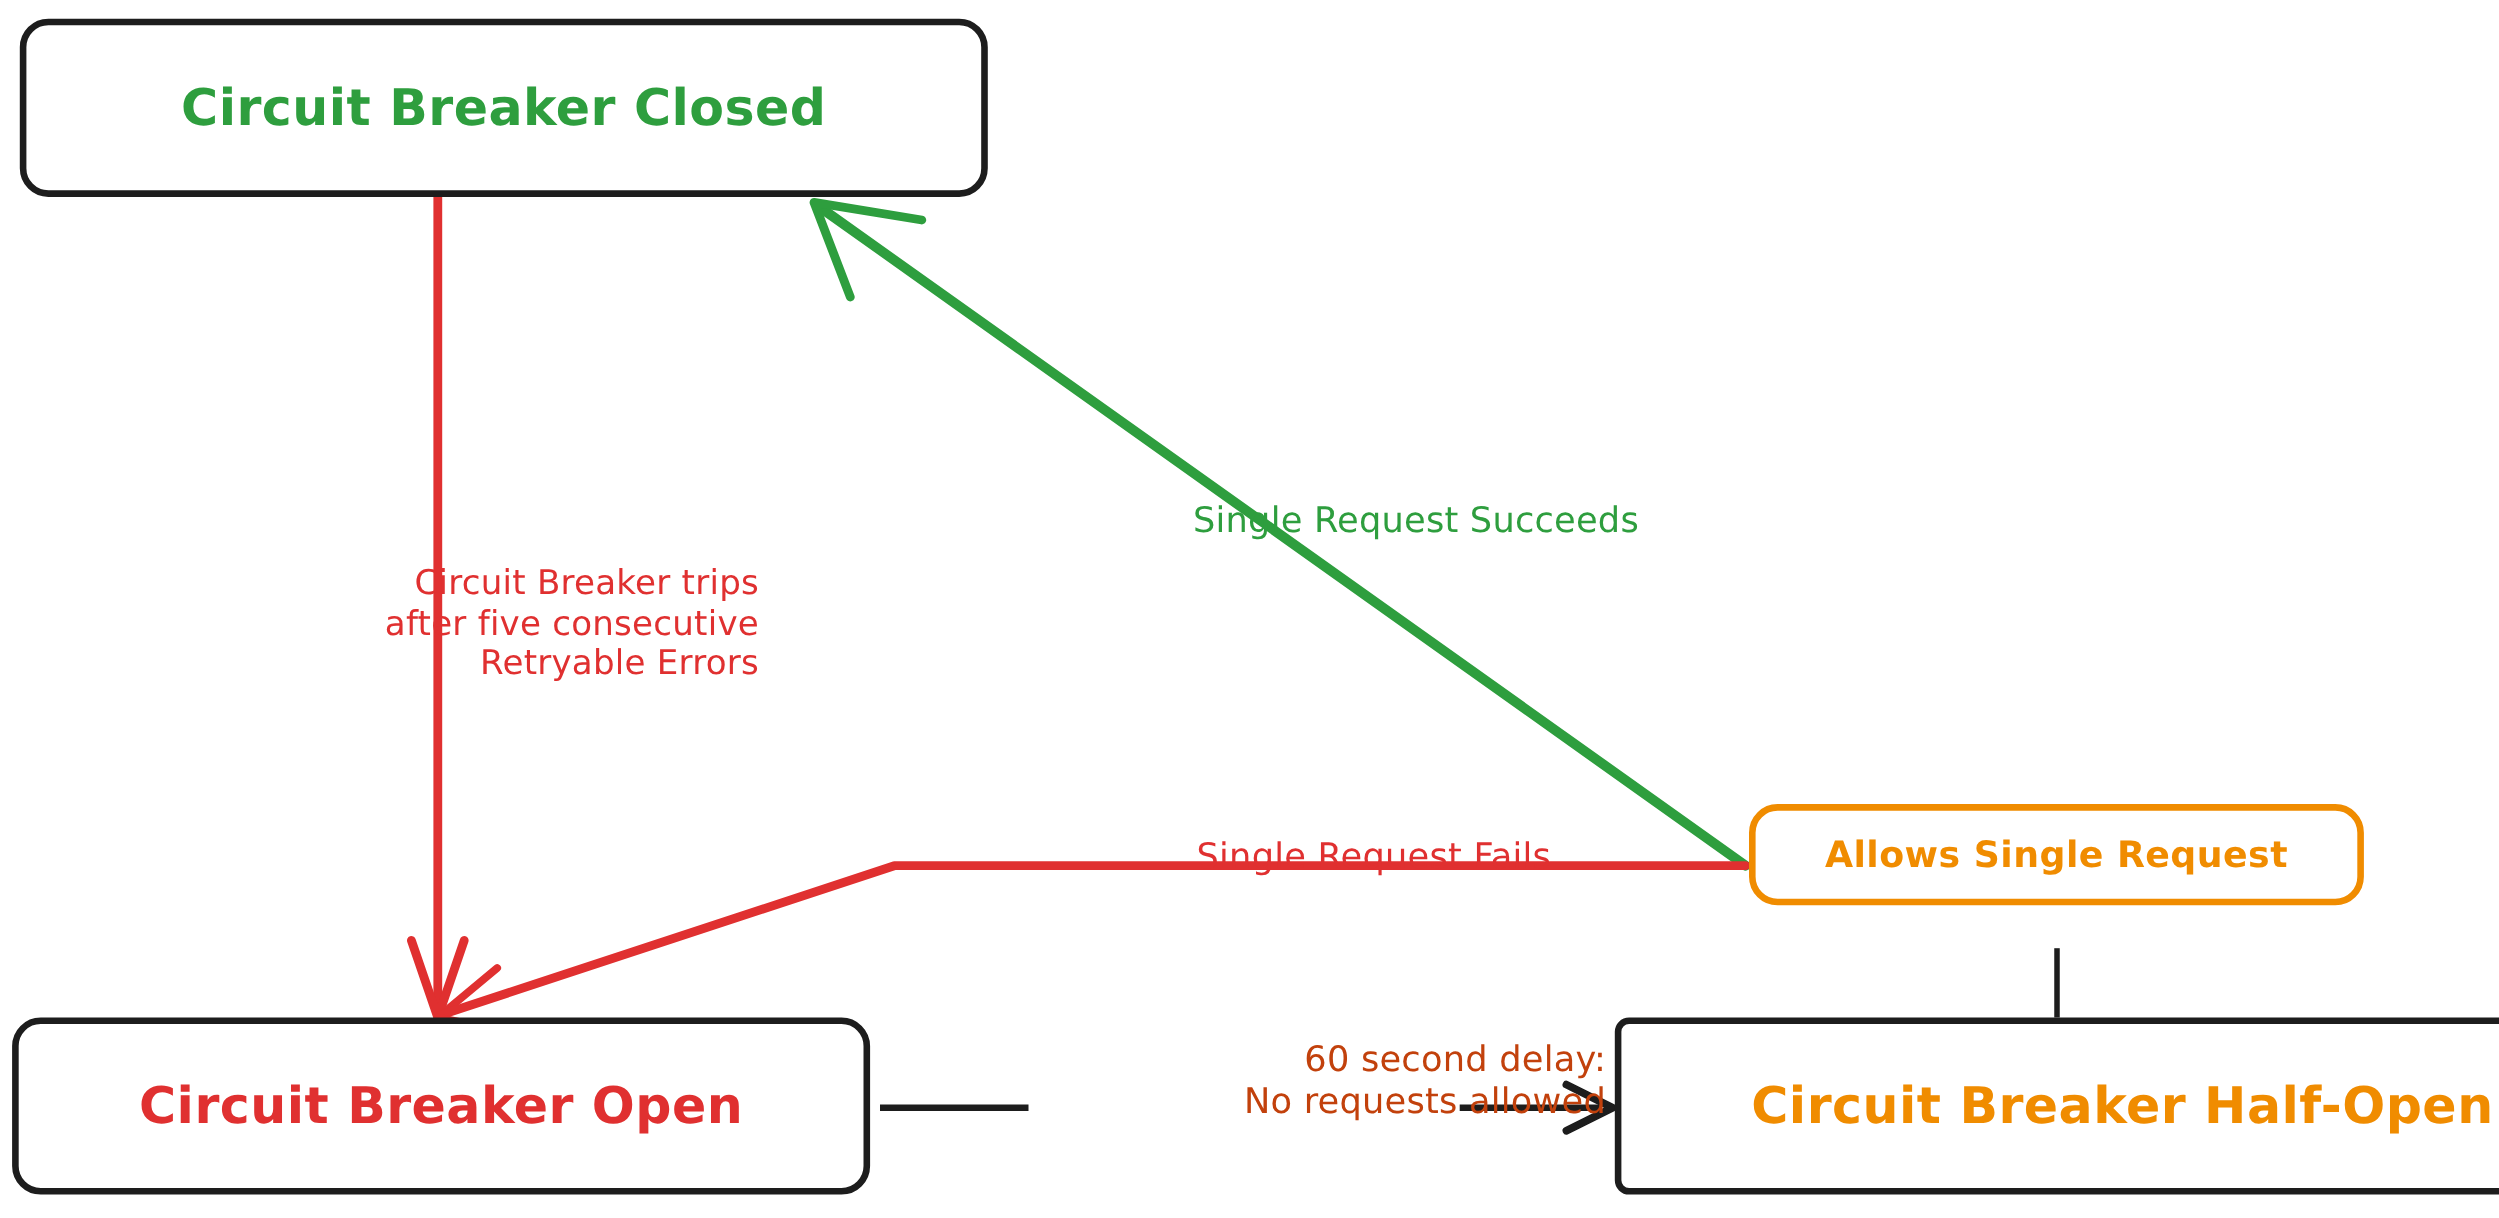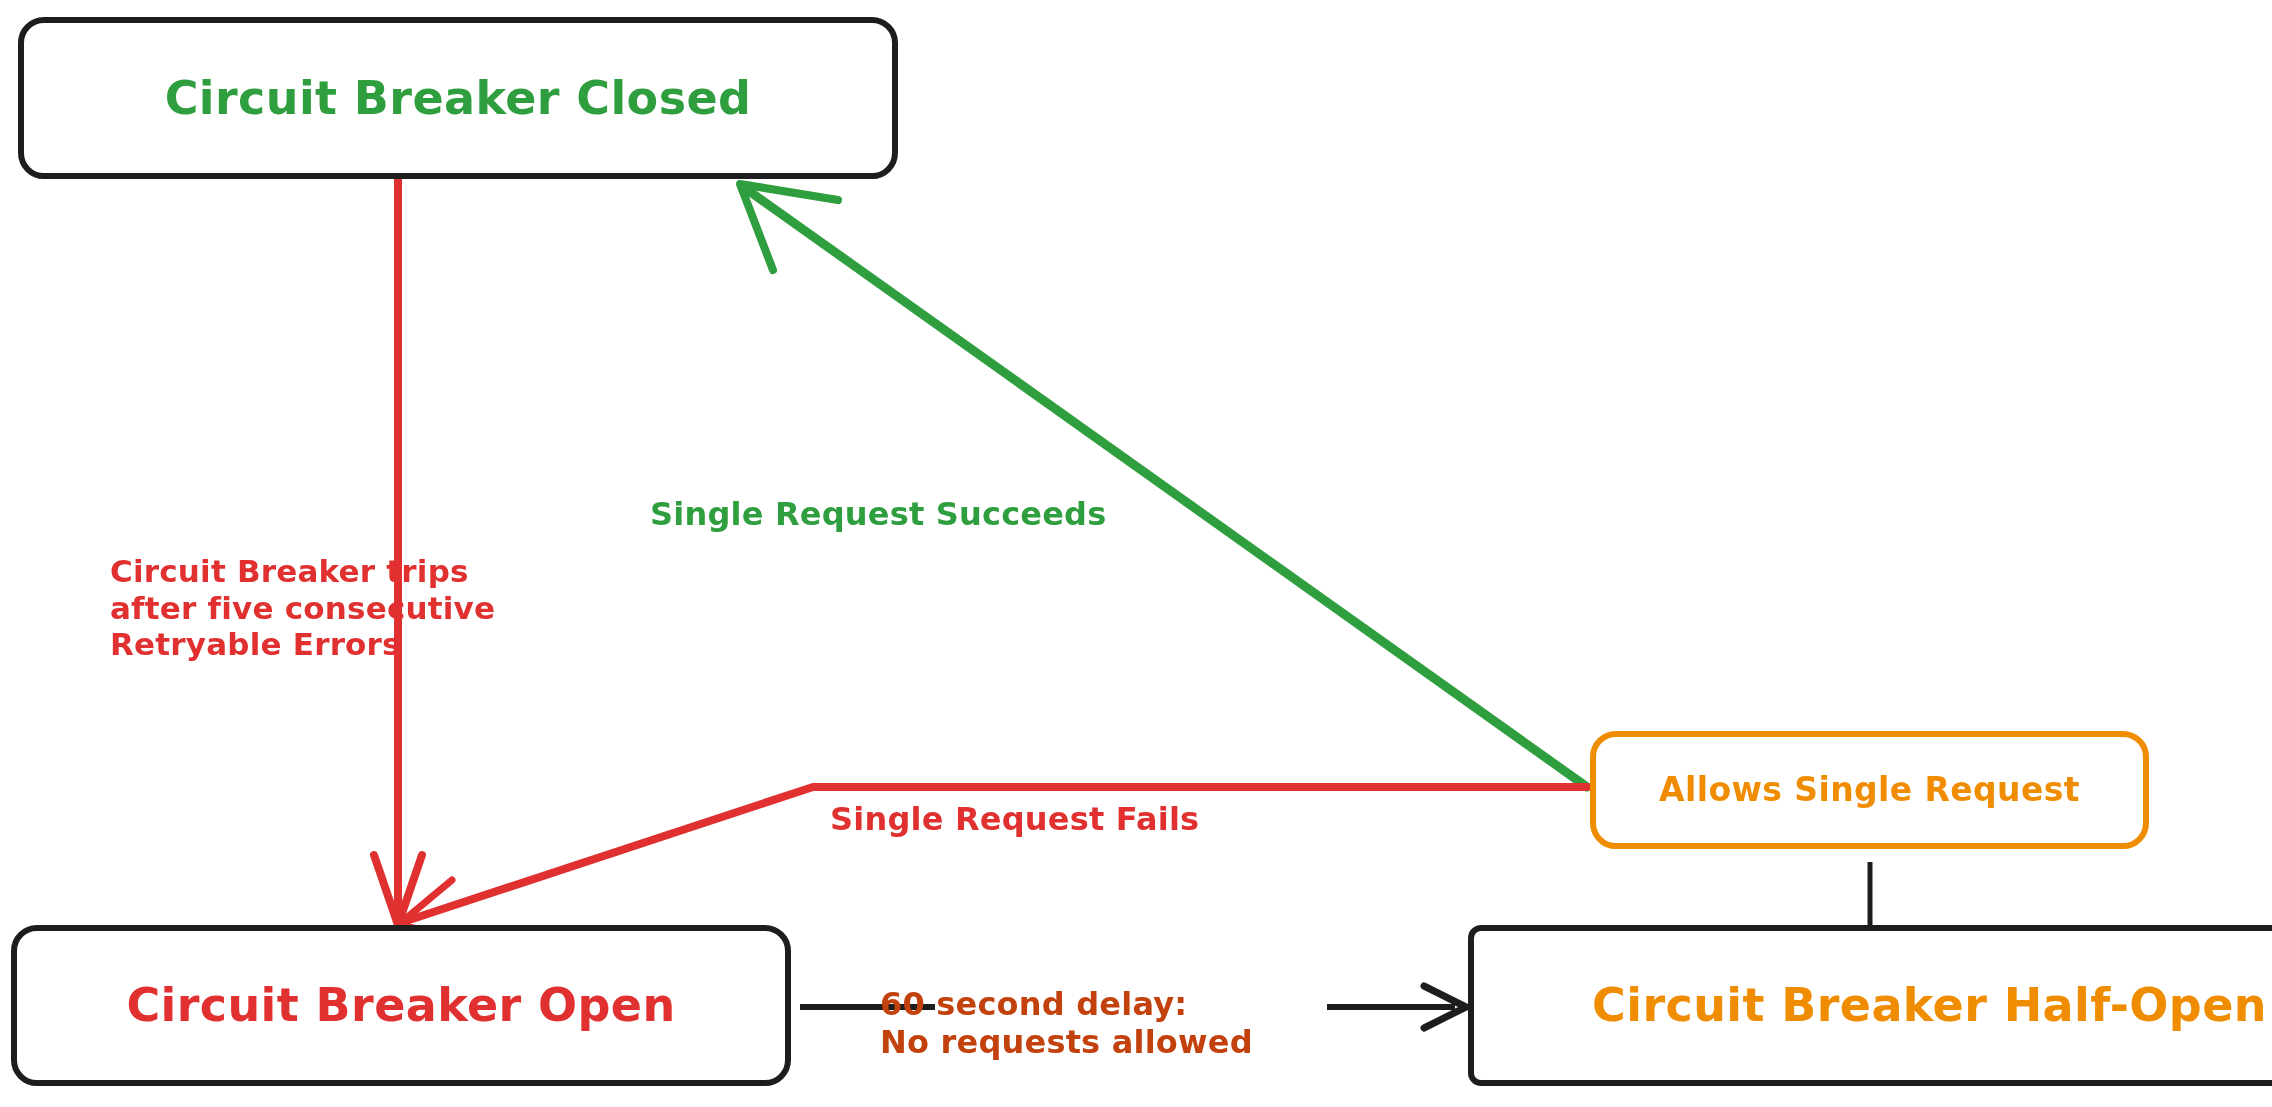--- a/index.html
+++ b/index.html
@@ -51,37 +51,36 @@
     letter-spacing: 0.4px;
     line-height: 1.15;
     white-space: nowrap;
   }
   .label-green  { color: #2E9E3E; }
   .label-red    { color: #E03030; }
   .label-orange { color: #F08C00; }
 
   #node-closed   { left: 18px;   top: 17px;   width: 880px; height: 162px; }
   #node-open     { left: 11px;   top: 925px;  width: 780px; height: 161px; }
-  #node-allows   { left: 1590px; top: 731px;  width: 559px; height: 118px; }
+  #node-allows   { left: 1590px; top: 731px;  width: 559px; height: 92px; }
   #node-halfopen { left: 1468px; top: 925px;  width: 923px; height: 161px; border-radius: 13px; }
 
   #node-closed   .node-label { font-size: 46px; }
   #node-open     .node-label { font-size: 46px; }
   #node-halfopen .node-label { font-size: 46px; }
   #node-allows   .node-label { font-size: 33px; }
 
   .edge-label {
     position: absolute;
     font-family: "DejaVu Sans", "Liberation Sans", sans-serif;
-    font-weight: 700;
-    text-align: left;
+    font-weight: 400;
+    text-align: right;
     line-height: 1.18;
     white-space: pre;
     letter-spacing: 0.2px;
-    margin-top: 41px;
   }
   .edge-label-red   { color: #E03030; }
   .edge-label-green { color: #2E9E3E; }
   .edge-label-black { color: #c2410c; }
 
   #edge-label-trips {
     left: 110px; top: 512px; width: 580px;
     font-size: 31px;
   }
   #edge-label-succeeds {

